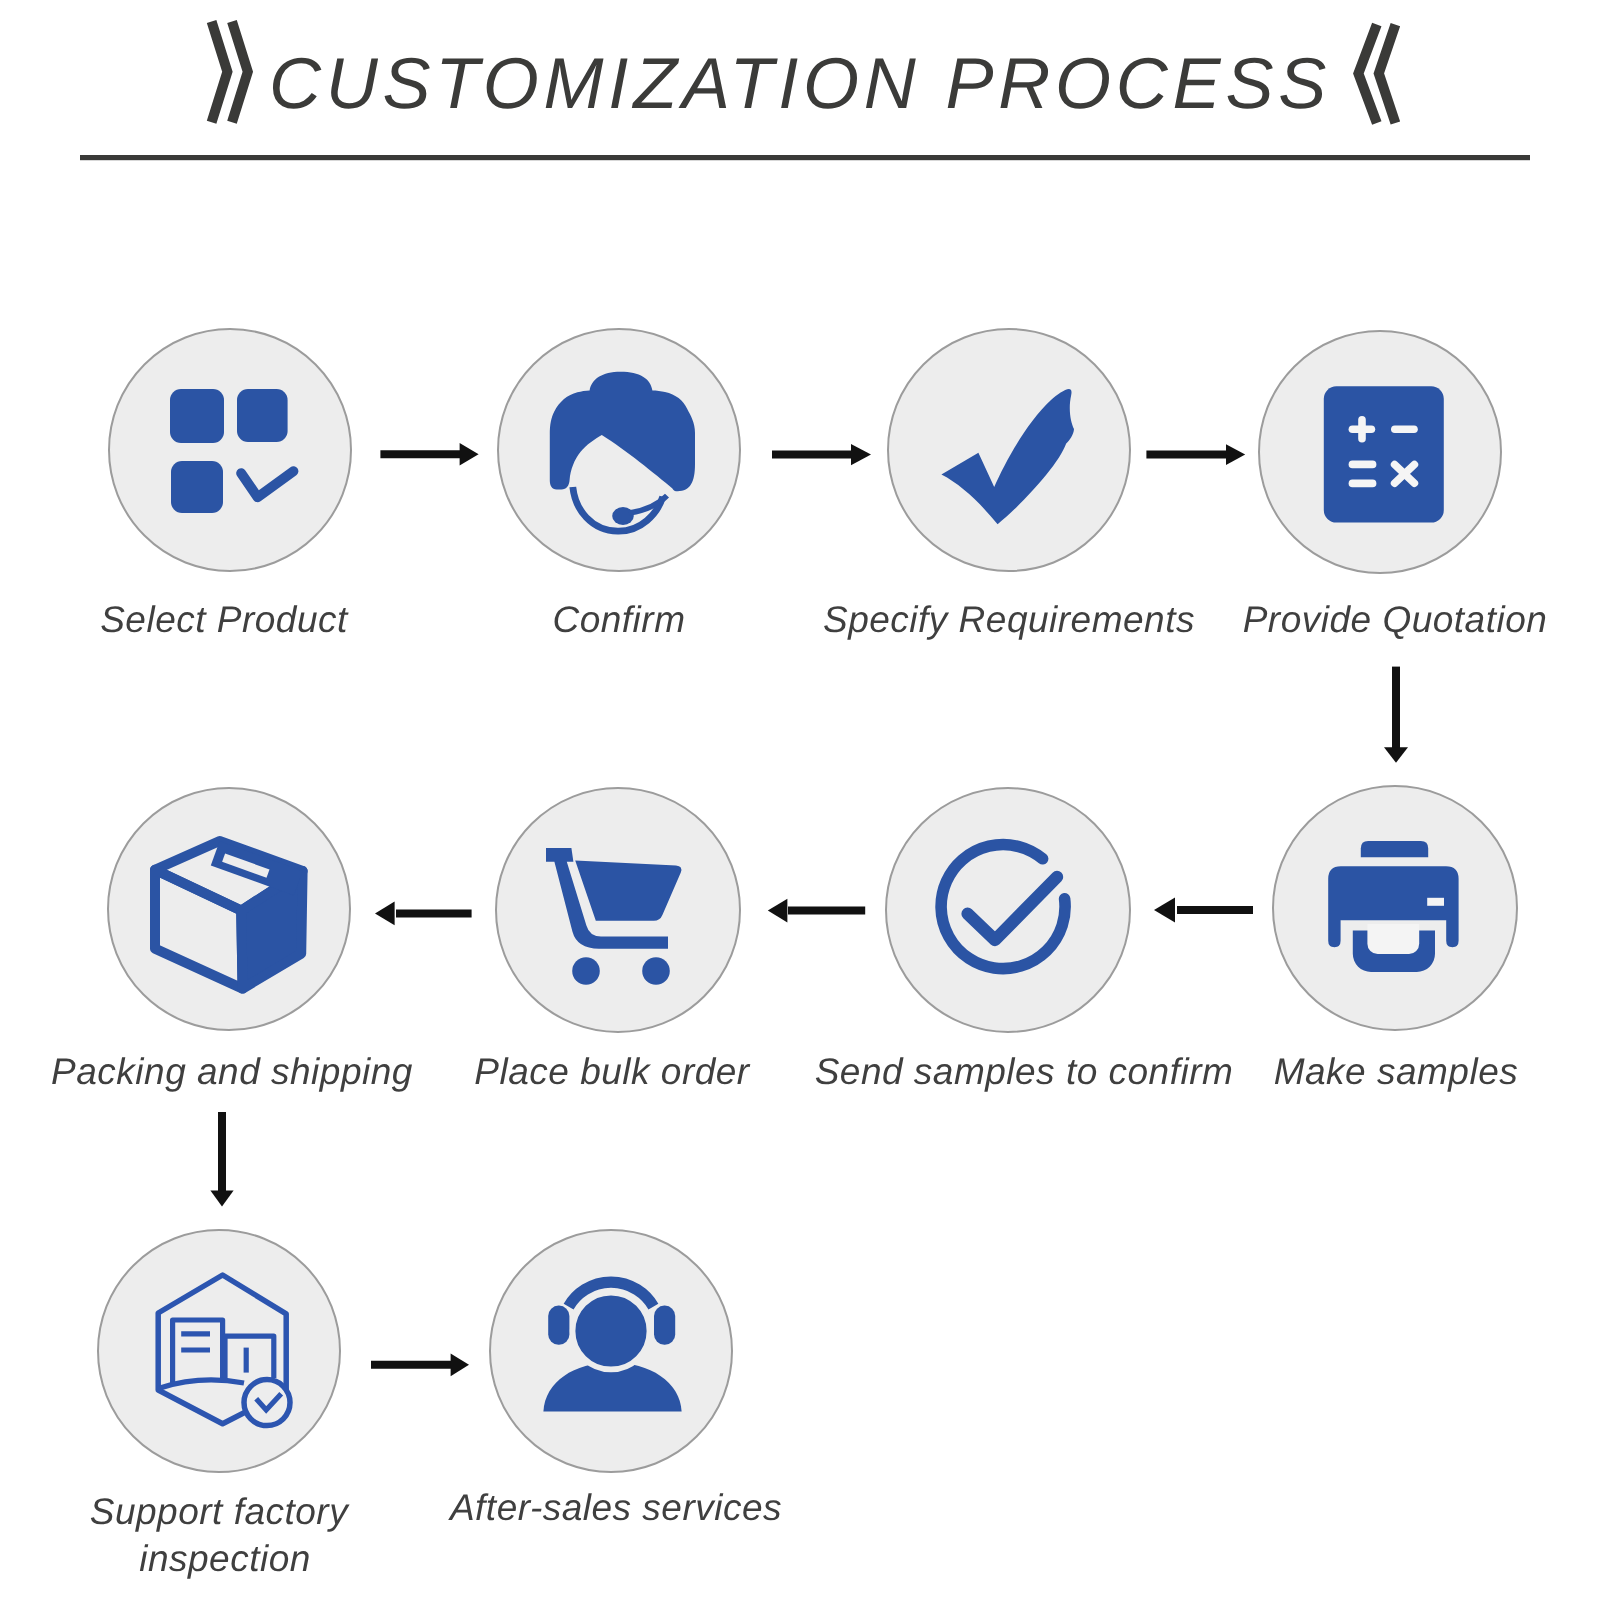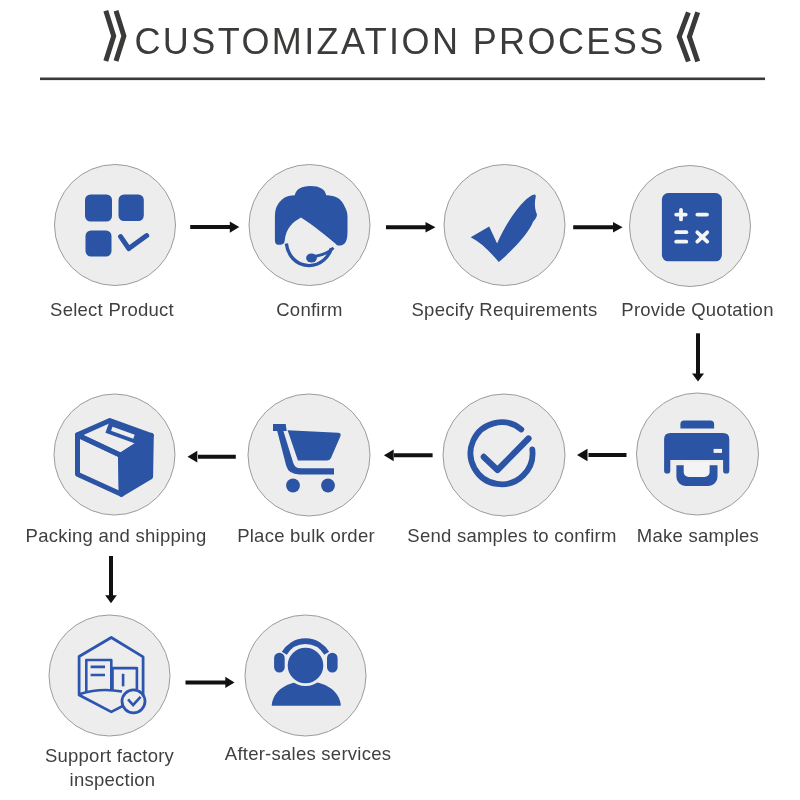--- a/index.html
+++ b/index.html
@@ -1,16 +1,16 @@
 <!DOCTYPE html>
 <html><head>
 <meta charset="utf-8">
 <style>
   html,body{margin:0;padding:0;background:#ffffff;}
-  #page{width:776px;height:800px;position:relative;overflow:hidden;}
+  #page{width:776px;height:800px;position:relative;overflow:hidden;font-style:italic;}
   svg{display:block;}
   text{font-family:"Liberation Sans", sans-serif;}
 </style>
 </head>
 <body>
 <div id="page">
 <svg width="800" height="800" viewBox="0 0 800 800">
 
   <g stroke="#3a3a38" stroke-width="5" fill="none">
     <path d="M105.8,10.7 L113.7,35.9 L105.8,61.1"></path>

